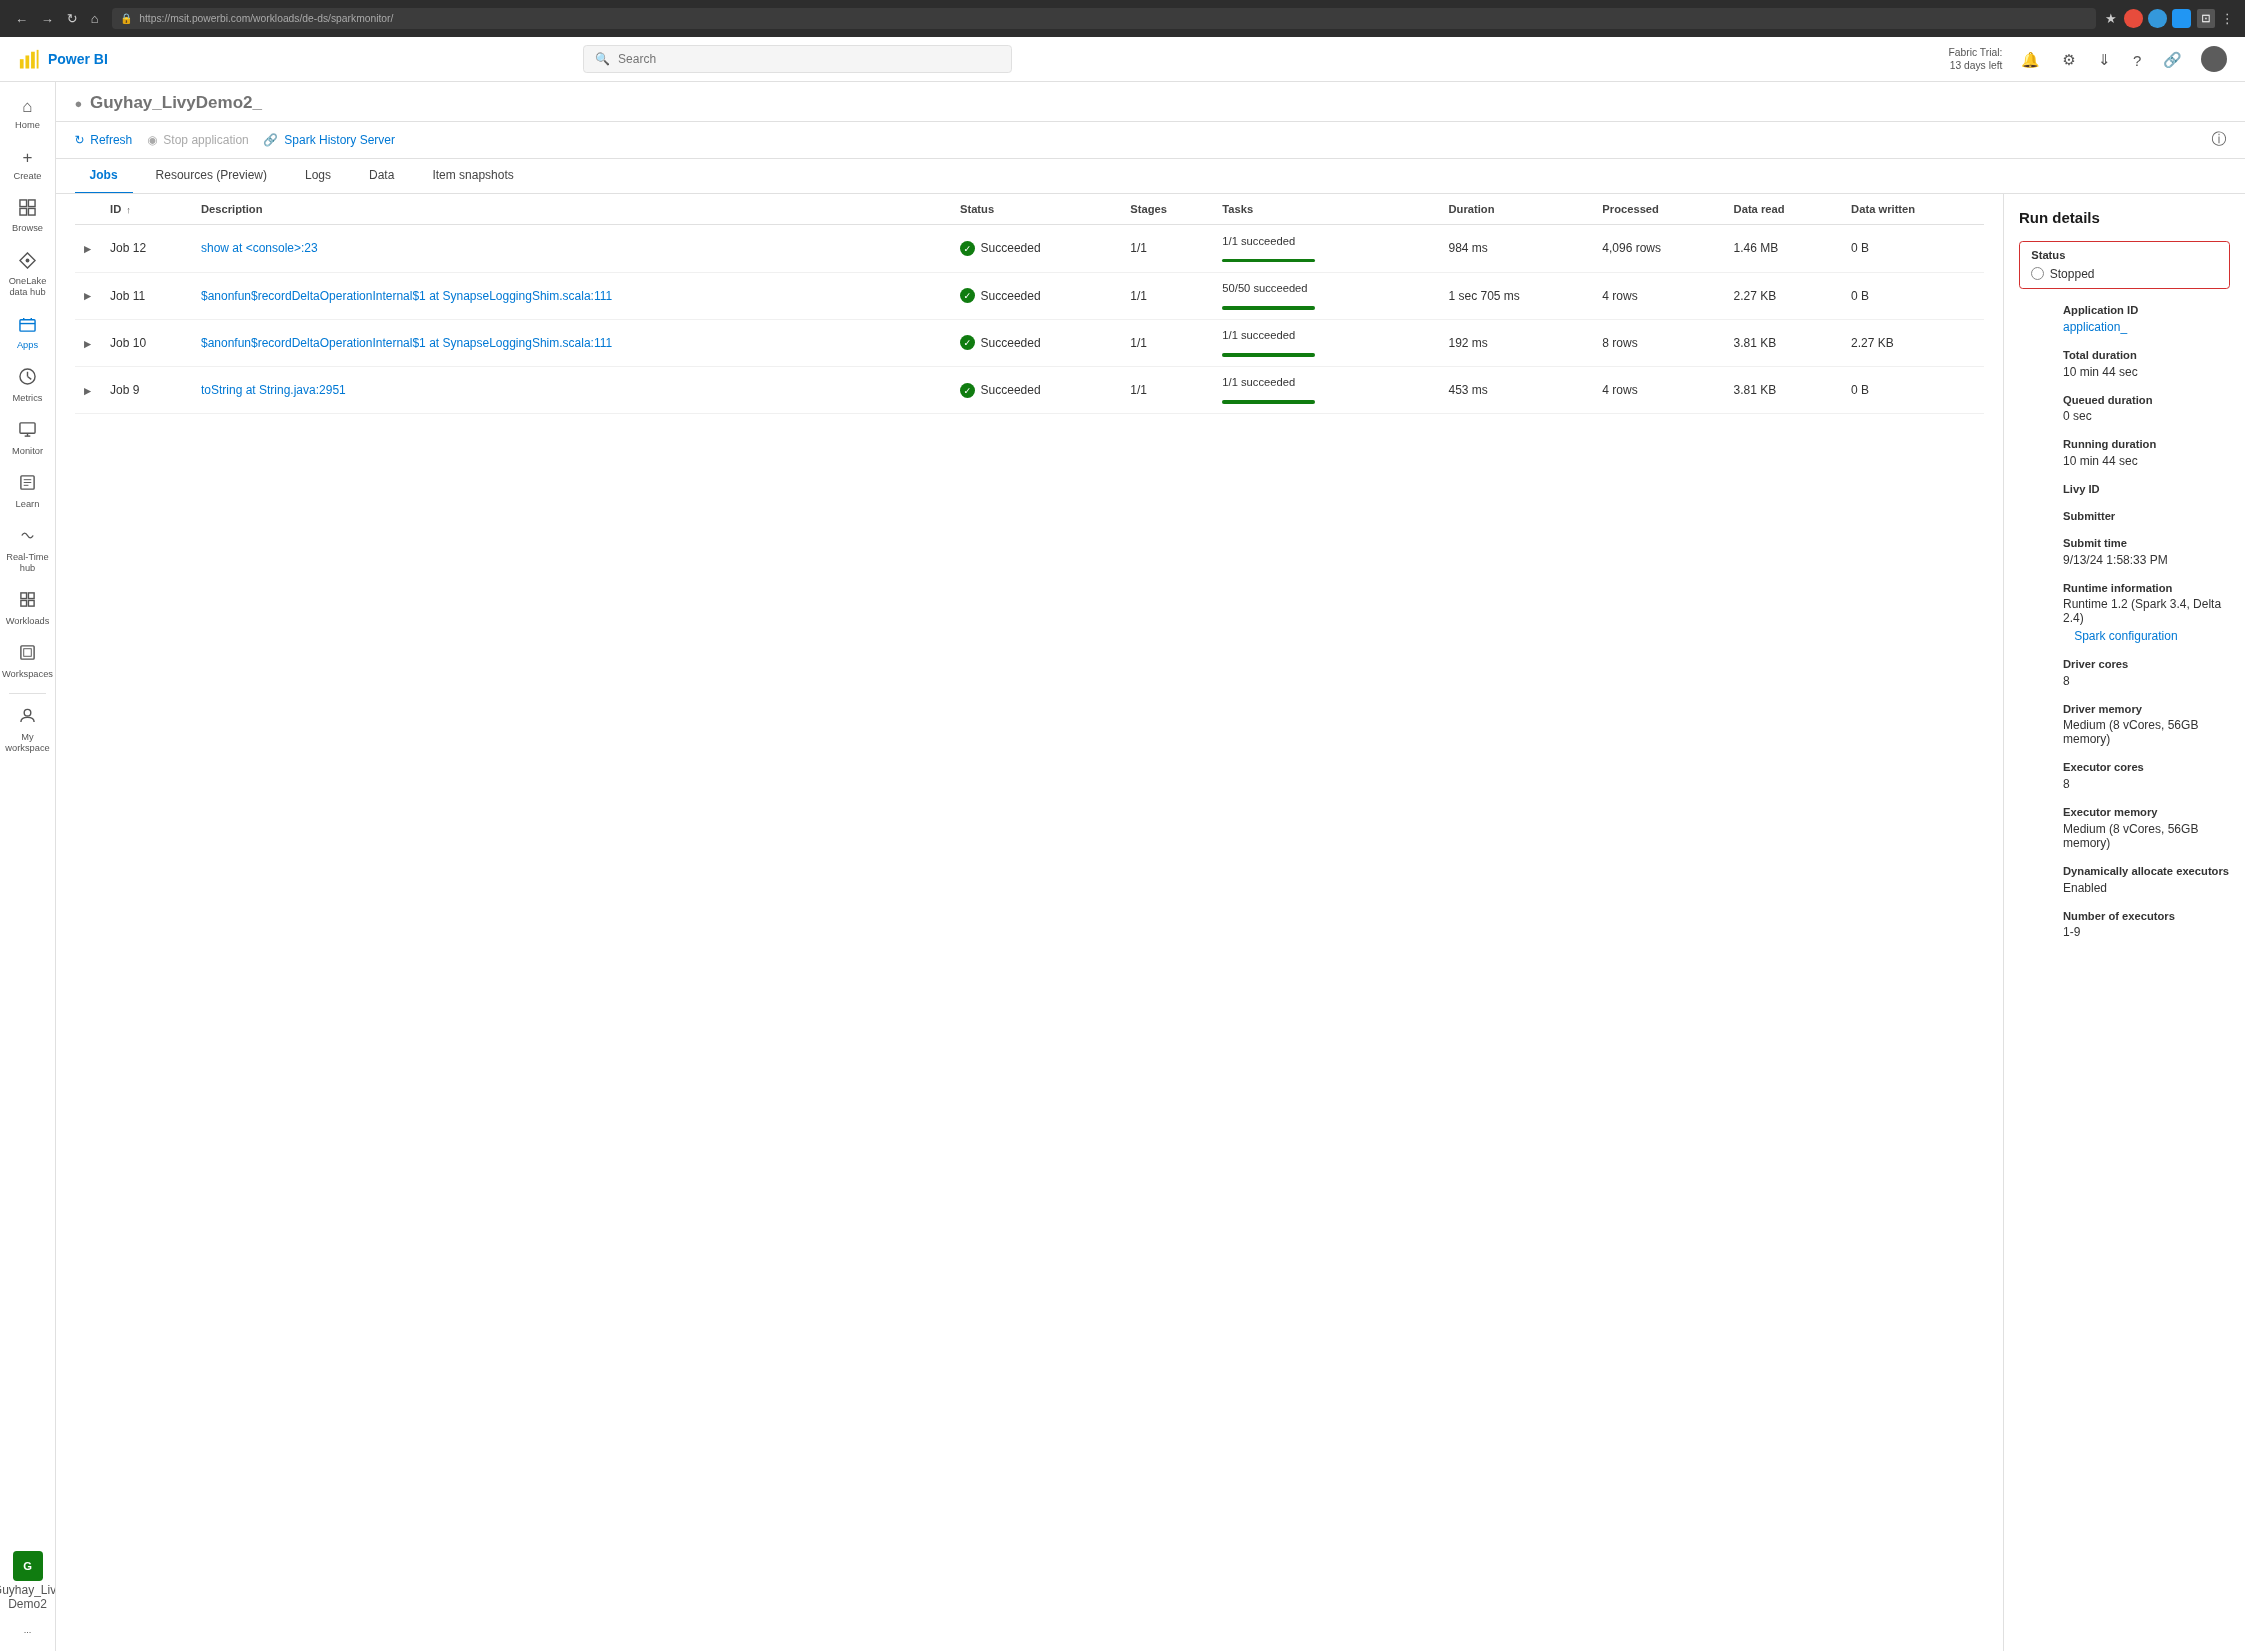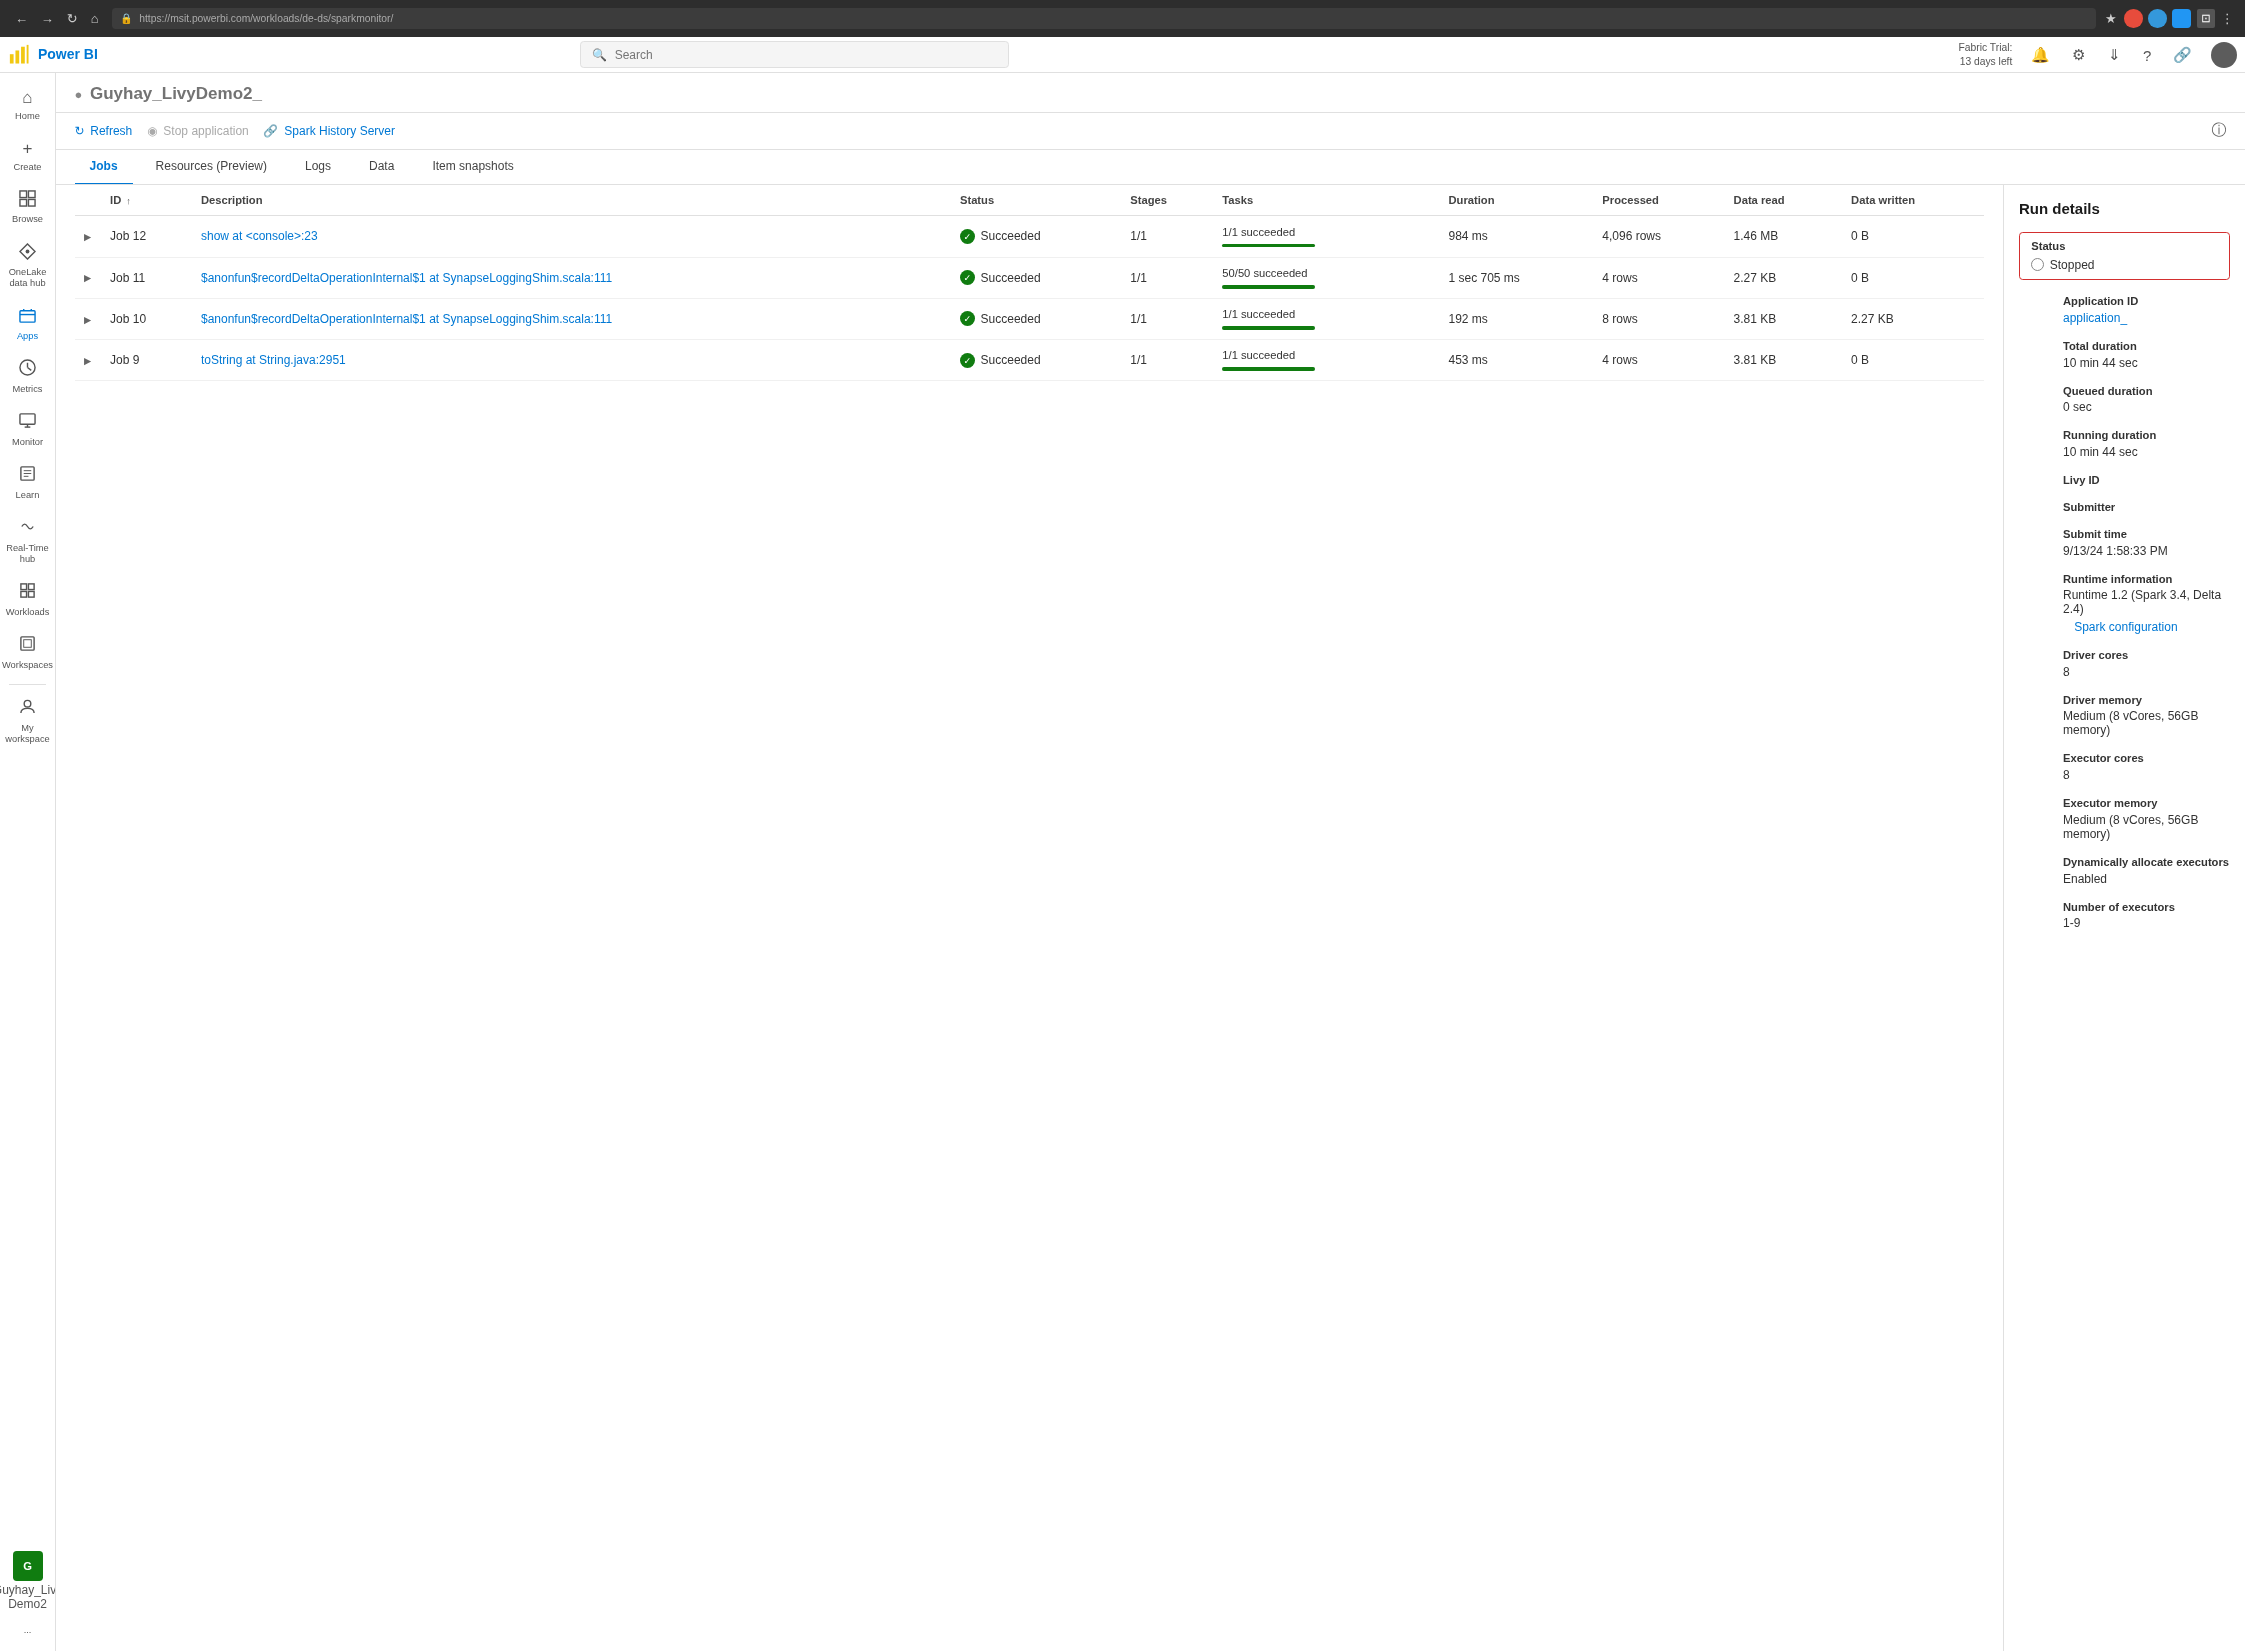--- a/index.html
+++ b/index.html
@@ -63,22 +63,22 @@
     .sidebar-item.active .label { color: #0078d4; }
     .sidebar-divider { width: 37px; height: 0.9px; background: #e0e0e0; margin: 3.7px 0; }
     .sidebar-bottom { margin-top: auto; }
 
     
     .top-bar {
       background: #fff;
       border-bottom: 0.9px solid #e0e0e0;
       display: flex;
       align-items: center;
-      padding: 0 8px;
-      height: 36px;
+      padding: 0 18px;
+      height: 45px;
       gap: 15px;
     }
     .app-logo { display: flex; align-items: center; gap: 7.5px; }
     .logo-icon { width: 22.4px; height: 22.4px; }
     .app-name { color: #0078d4; font-size: 14px; font-weight: 600; }
     .search-box {
       flex: 1;
       max-width: 429px;
       background: #f5f5f5;
       border: 0.9px solid #e0e0e0;
@@ -134,21 +134,21 @@
       font-size: 12px;
       color: #333;
       border-bottom: 0.9px solid #f0f0f0;
       vertical-align: middle;
     }
     .chevron-btn { background: none; border: none; cursor: pointer; color: #666; font-size: 9.3px; padding: 1.9px; }
     .job-id { font-weight: 500; }
     .job-link { color: #0078d4; cursor: pointer; text-decoration: none; }
     .status-badge { display: flex; align-items: center; gap: 5.6px; }
     .status-icon { width: 15px; height: 15px; border-radius: 50%; background: #107c10; display: flex; align-items: center; justify-content: center; color: #fff; font-size: 9.3px; }
-    .tasks-cell { display: flex; flex-direction: column; gap: 6px; min-width: 112px; }
+    .tasks-cell { display: flex; flex-direction: column; gap: 12px; min-width: 112px; }
     .tasks-ratio { font-size: 11.2px; color: #333; }
     .tasks-bar { width: 93px; height: 3.7px; background: #e0e0e0; border-radius: 1.9px; }
     .tasks-bar-fill { height: 100%; background: #107c10; border-radius: 1.9px; }
     .sort-icon { font-size: 9.3px; color: #555; margin-left: 1.9px; }
 
     
     .run-details-panel {
       width: 242px;
       border-left: 0.9px solid #e0e0e0;
       overflow-y: auto;

